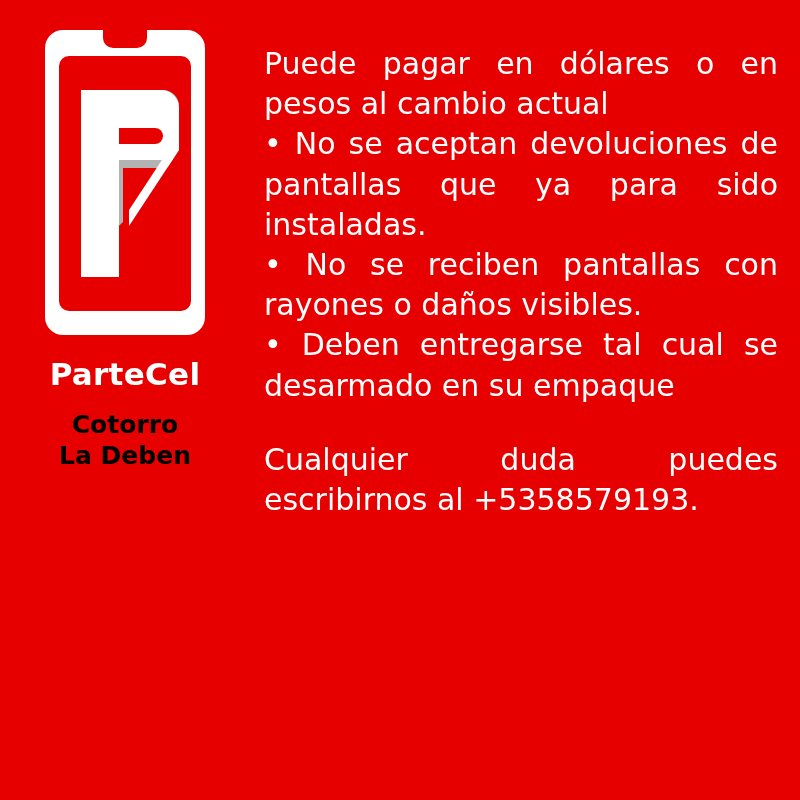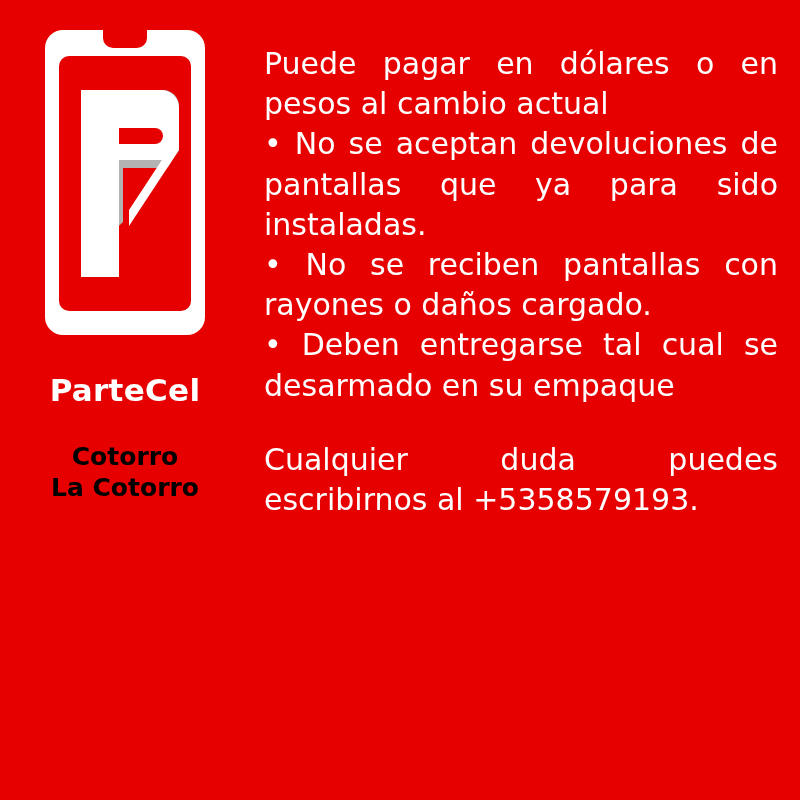--- a/index.html
+++ b/index.html
@@ -25,21 +25,20 @@
 
   
   .brand-col {
     width: 250px;
     flex: 0 0 250px;
     padding-top: 28px;
     display: flex;
     flex-direction: column;
     align-items: center;
     box-sizing: border-box;
-    gap: 16px;
   }
   .logo-wrap {
     width: 160px;
     height: 305px;
     position: relative;
     margin-top: 2px;
   }
   .logo-svg {
     display: block;
     width: 160px;
@@ -115,30 +114,30 @@
 
         <path d="M134 120 L134 172 L84 247 L84 196 Z" fill="#e60000"></path>
         <path d="M84 196 L134 120 L134 104 L84 180 Z" fill="#ffffff"></path>
       </svg>
     </div>
 
     <div class="brand-name">ParteCel</div>
 
     <div class="brand-loc">
       <div>Cotorro</div>
-      <div>La Cotorro</div>
+      <div>La Deben</div>
     </div>
 
   </div>
 
   <div class="text-col">
 
     <p class="para">Puede pagar en dólares o en pesos al cambio actual</p>
     <p class="para">• No se aceptan devoluciones de pantallas que ya para sido instaladas.</p>
-    <p class="para">• No se reciben pantallas con rayones o daños cargado.</p>
+    <p class="para">• No se reciben pantallas con rayones o daños visibles.</p>
     <p class="para">• Deben entregarse tal cual se desarmado en su empaque</p>
 
     <div class="gap"></div>
 
     <p class="para">Cualquier duda puedes escribirnos al +5358579193.</p>
 
   </div>
 
 </div>
 

